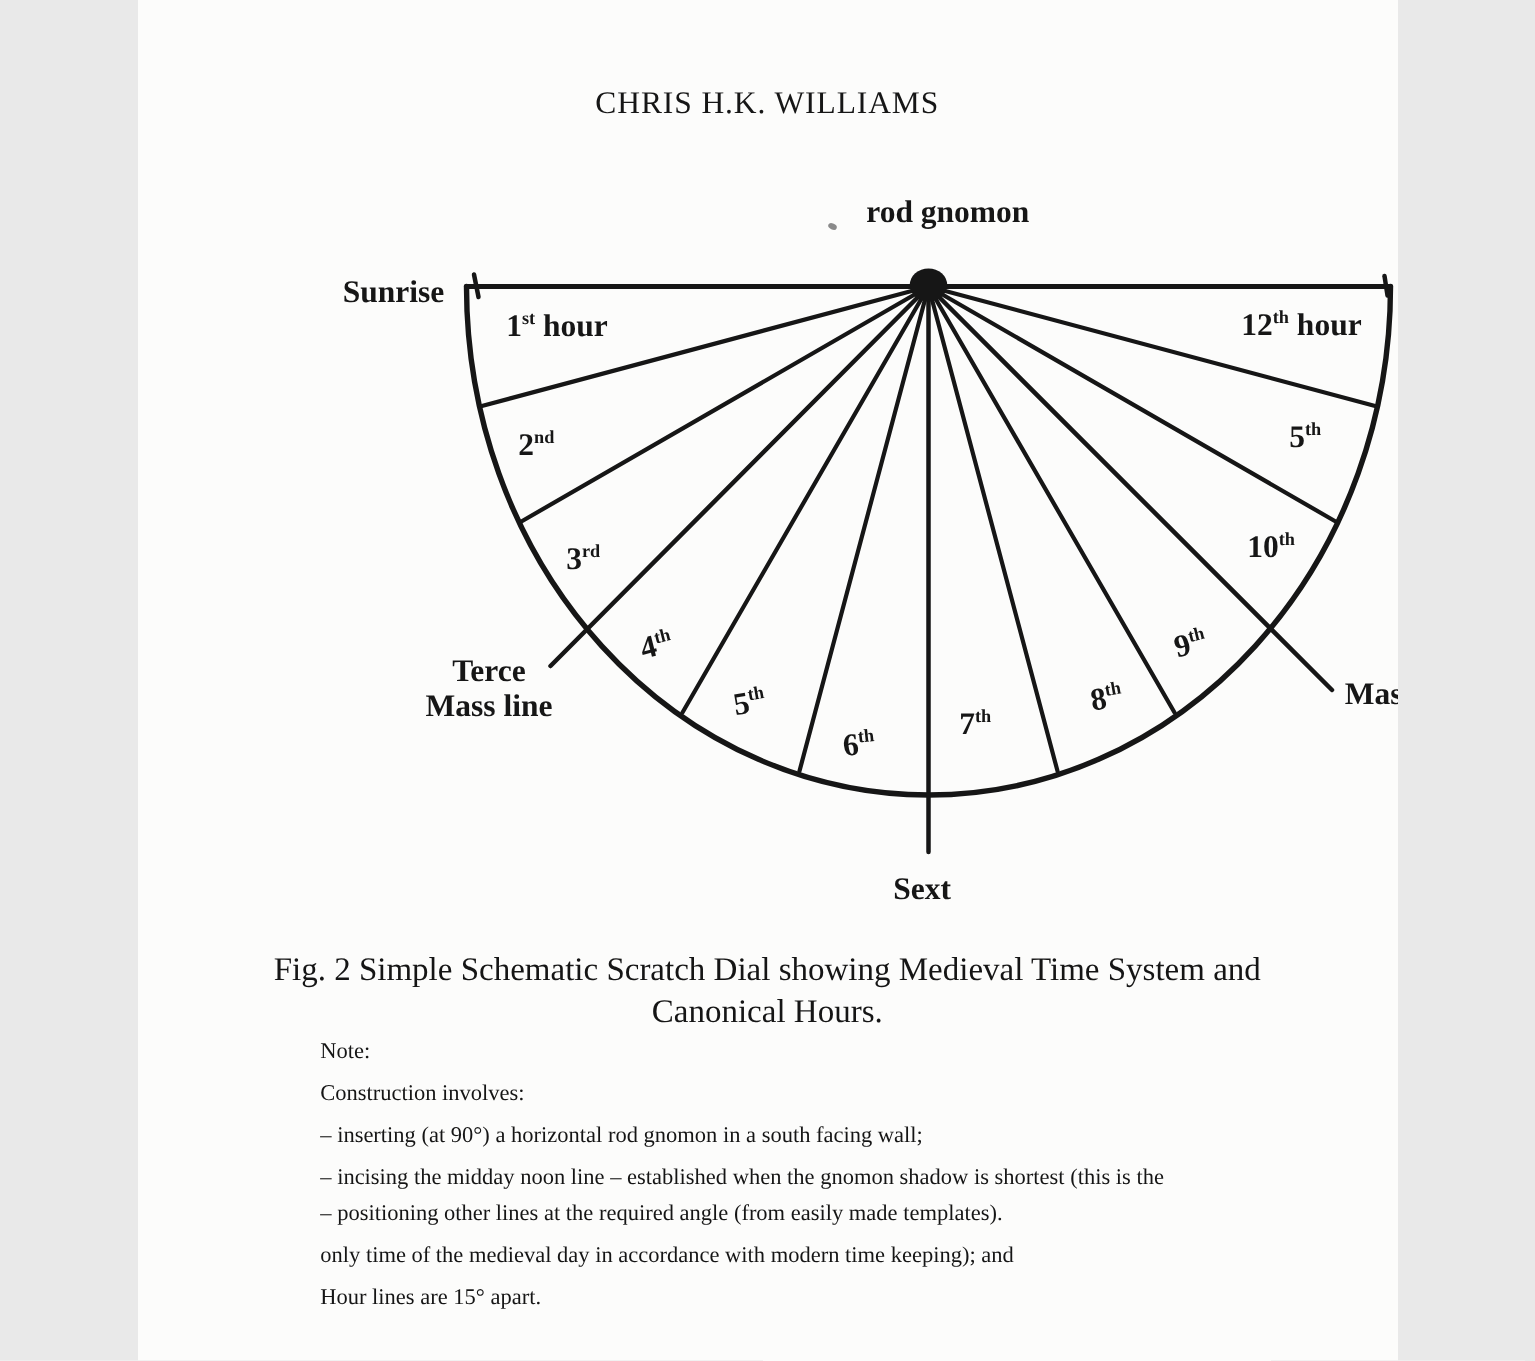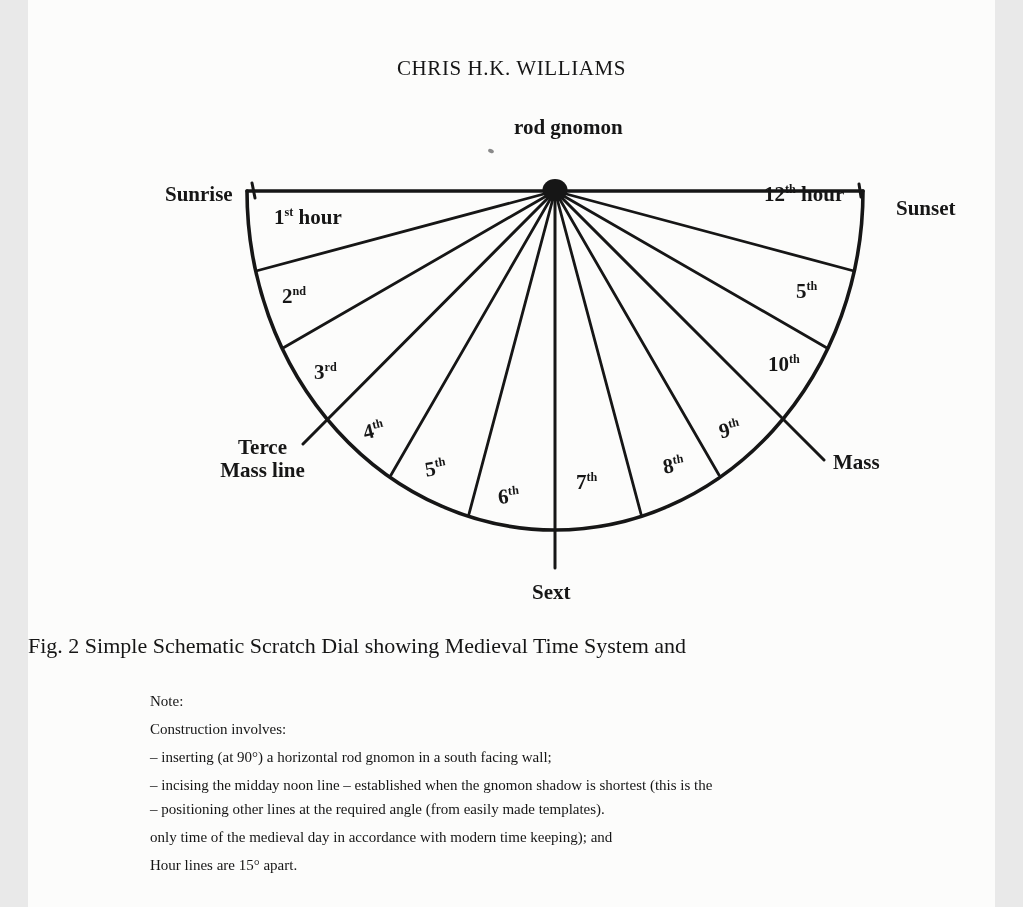--- a/index.html
+++ b/index.html
@@ -1,18 +1,18 @@
 <!DOCTYPE html>
 <html><head>
 <meta charset="utf-8">
 <style>
   html,body{margin:0;padding:0;background:#e9e9e9;}
   .page{
     position:relative;
-    width:967px;height:907px;
+    width:840px;height:907px;
     margin:0 auto;
     background:#fcfcfb;
     color:#1a1a1a;
     font-family:"Liberation Serif","DejaVu Serif",serif;
     overflow:hidden;
   }
   .author{
     position:absolute;left:0;right:0;top:56px;
     text-align:center;
     font-size:21px;letter-spacing:0.6px;
@@ -37,20 +37,21 @@
   .rot-n14{transform:rotate(-14deg);}
   .rot-n10{transform:rotate(-10deg);}
   .rot-n6{transform:rotate(-6deg);}
   .speck{
     position:absolute;width:6px;height:4px;border-radius:50%;
     background:#8a8a8a;transform:rotate(25deg);
   }
   
   .caption{
     position:absolute;left:0;right:0;top:632px;
+    text-align:center;
     font-size:22px;line-height:28px;
     color:#151515;
   }
   .notes{
     position:absolute;left:122px;top:690px;width:812px;
     font-size:15px;color:#151515;
   }
   .notes p{margin:0 0 5px 0;line-height:23px;}
   .notes p.no-gap{margin-bottom:1px;}
 </style>
@@ -84,47 +85,48 @@
         <path stroke-width="3" d="M527,191 L796,460"></path>
         <path stroke-width="2.8" d="M527,191 L799,348"></path>
         <path stroke-width="2.8" d="M527,191 L826,271"></path>
       </g>
 
       <ellipse cx="527" cy="190" rx="12.5" ry="11" fill="#161616"></ellipse>
     </svg>
 
     <div class="speck" style="left:460px;top:149px;"></div>
 
-    <div class="dlabel" style="left:486px;top:115px;text-align:center;"><span>rod gnomon</span></div>
+    <div class="dlabel" style="left:486px;top:129px;text-align:center;"><span>rod gnomon</span></div>
     <div class="dlabel" style="left:137px;top:182px;"><span>Sunrise</span></div>
     <div class="dlabel" style="left:845px;top:196px;margin-left:23px;"><span>Sunset</span></div>
 
     <div class="dlabel" style="left:246px;top:205px;"><span>1</span><sup>st</sup><span> hour</span></div>
     <div class="dlabel" style="left:254px;top:284px;"><span>2</span><sup>nd</sup><span></span></div>
     <div class="dlabel" style="left:286px;top:360px;"><span>3</span><sup>rd</sup><span></span></div>
     <div class="dlabel rot-n14" style="left:335px;top:418px;"><span>4</span><sup>th</sup><span></span></div>
     <div class="dlabel rot-n10" style="left:397px;top:456px;"><span>5</span><sup>th</sup><span></span></div>
     <div class="dlabel rot-n6" style="left:470px;top:484px;"><span>6</span><sup>th</sup><span></span></div>
     <div class="dlabel" style="left:548px;top:470px;"><span>7</span><sup>th</sup><span></span></div>
     <div class="dlabel rot-n10" style="left:635px;top:453px;"><span>8</span><sup>th</sup><span></span></div>
     <div class="dlabel rot-n14" style="left:691px;top:417px;"><span>9</span><sup>th</sup><span></span></div>
     <div class="dlabel" style="left:740px;top:352px;"><span>10</span><sup>th</sup><span></span></div>
     <div class="dlabel" style="left:768px;top:279px;"><span>5</span><sup>th</sup><span></span></div>
-    <div class="dlabel" style="left:736px;top:182px;"><span>12</span><sup>th</sup><span> hour</span></div>
+    <div class="dlabel" style="left:736px;top:204px;"><span>12</span><sup>th</sup><span> hour</span></div>
 
     <div class="dlabel terce-block" style="left:172px;top:436px;">
       <span>Terce</span><br>
       <span>Mass line</span>
     </div>
     <div class="dlabel" style="left:805px;top:450px;"><span>Mass</span></div>
     <div class="dlabel" style="left:504px;top:580px;"><span>Sext</span></div>
   </div>
 
   <div class="caption">
     <span>Fig. 2  Simple Schematic Scratch Dial showing Medieval Time System and</span><br>
+    <span>Canonical Hours.</span>
   </div>
 
   <div class="notes">
     <p>Note:</p>
     <p>Construction involves:</p>
     <p>– inserting (at 90°) a horizontal rod gnomon in a south facing wall;</p>
     <p class="no-gap">– incising the midday noon line – established when the gnomon shadow is shortest (this is the</p>
     <p>– positioning other lines at the required angle (from easily made templates).</p>
     <p>only time of the medieval day in accordance with modern time keeping); and</p>
     <p>Hour lines are 15° apart.</p>

